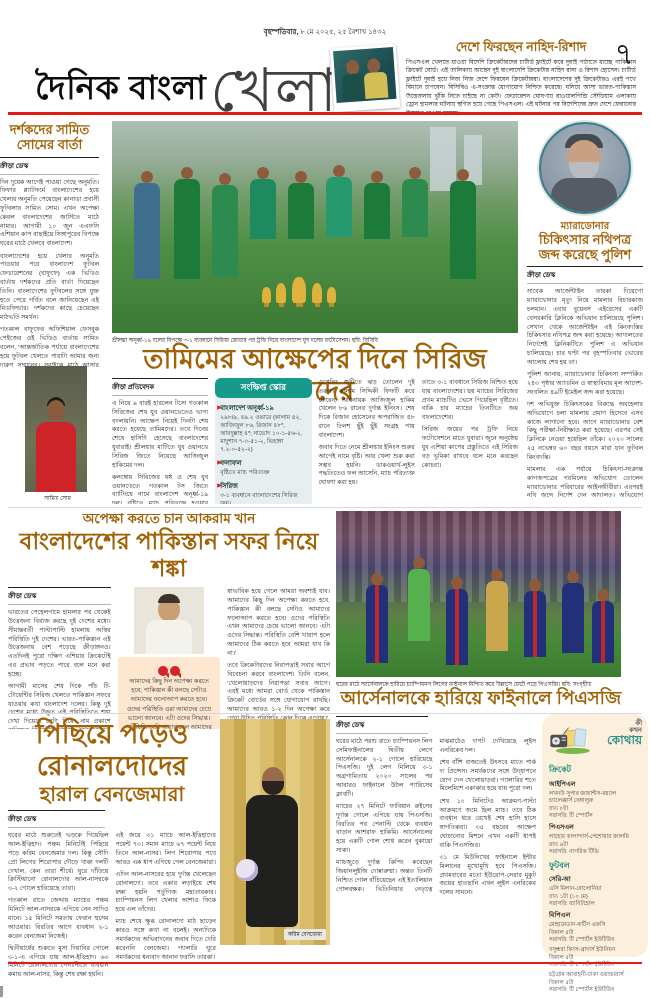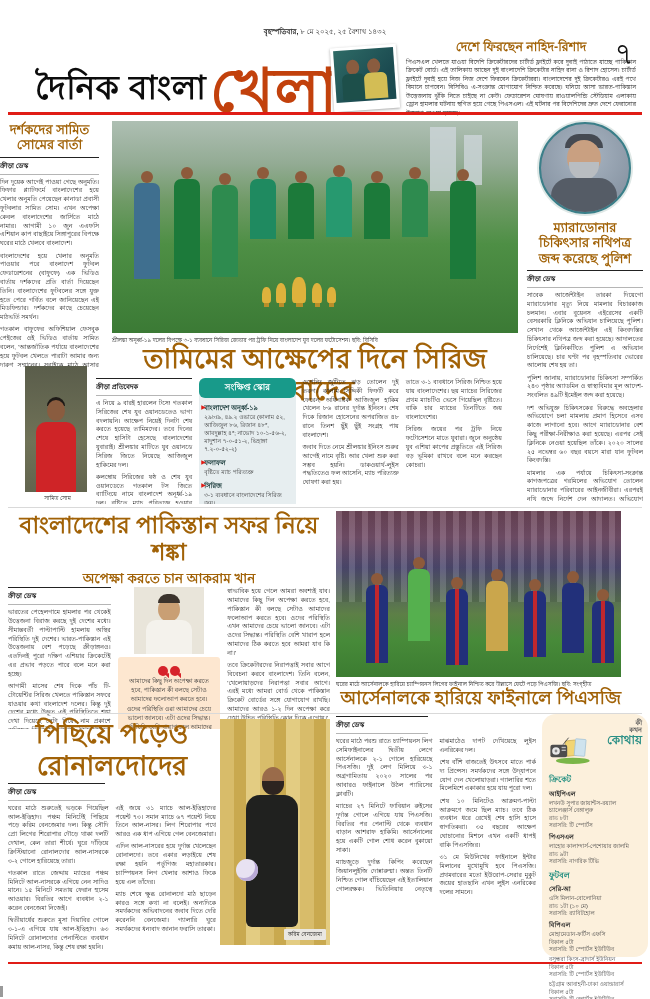--- a/index.html
+++ b/index.html
@@ -4,21 +4,21 @@
 <style>
   html,body{margin:0;padding:0;background:#e9e9e9}
   #page{position:relative;width:650px;height:999px;margin:0 auto;background:#fff;
         font-family:"Liberation Sans","DejaVu Sans",sans-serif;color:#1a1a1a;overflow:hidden}
   .abs{position:absolute}
   
   .dateline{top:26px;left:0;right:0;text-align:center;font-size:7px;color:#222}
   .dateline b{font-weight:bold}
   .pagenum{top:30px;right:16px;font-size:30px;color:#111;font-family:"Liberation Serif",serif}
   .brand{top:62px;left:35px;font-size:33px;font-weight:bold;color:#0c0c0c;letter-spacing:.5px}
-  .klogo{top:44px;left:210px;font-size:60px;font-weight:bold;color:#c2410c;letter-spacing:1px}
+  .klogo{top:44px;left:210px;font-size:60px;font-weight:normal;color:#404040;letter-spacing:1px}
   .rule-red{left:8px;right:8px;height:2.6px;background:#e01c16}
   .sep{left:8px;right:8px;height:1px;background:#d9d9d9}
   
   .art-head{font-weight:bold;color:#a16207;text-align:center;line-height:1.18}
   .byline{font-size:6.6px;font-weight:bold;color:#111;border-top:1.6px solid #222;
           border-bottom:.6px solid #b5b5b5;padding:2px 0 2px;margin-bottom:3px}
   .body p{font-size:6.2px;line-height:1.42;text-align:justify;margin:0 0 3.5px;color:#222}
   .caption{font-size:5.6px;color:#222}
   
   .ph{overflow:hidden}
@@ -82,21 +82,21 @@
   .sitem .stext{font-size:5.9px;line-height:1.35;color:#333}
   
   .qbox{background:#fde7d0;border-radius:3px;padding:5px 6px;margin-top:3px}
   .qmarks{height:12px;margin:0 0 2px 0;text-align:center}
   .qmarks span{display:inline-block;width:10px;height:10px;background:#d6232a;border-radius:50%;margin:0 1px;position:relative}
   .qmarks span:after{content:"";position:absolute;right:-1px;bottom:-2px;width:5px;height:5px;background:#d6232a;
                      clip-path:polygon(0 0,100% 0,100% 100%)}
   .qtext{font-size:6.1px;line-height:1.5;text-align:center;color:#333}
   
   .gbox{left:542px;top:714px;width:106px;height:243px;background:#fcf0dc;border-radius:14px;
-        padding:22px 7px;box-sizing:border-box}
+        padding:12px 7px;box-sizing:border-box}
   .gtitle{position:absolute;right:6px;top:6px;text-align:right;line-height:1.05}
   .gtitle .s{display:block;font-size:6.5px;color:#555;font-weight:bold}
   .gtitle .l{display:block;font-size:12px;color:#2a8f85;font-weight:bold}
   .gcat{color:#188a7c;font-weight:bold;font-size:8px;margin:3px 0 0}
   .gsub{font-weight:bold;font-size:6.4px;color:#222;margin:2.5px 0 0}
   .gline{font-size:5.7px;color:#454545;line-height:1.32}
   .ggap{margin-bottom:2.5px}
   .cols2{column-count:2;column-gap:7px}
   .cols3{display:flex;gap:7px}
   .colflex{flex:1}
@@ -164,21 +164,21 @@
     <div class="fig" style="left:338px;top:60px;width:26px;height:98px;background:#1c7a3a"></div>
     <div class="cup" style="left:150px;top:166px;width:9px;height:16px"></div>
     <div class="cup" style="left:164px;top:162px;width:10px;height:20px"></div>
     <div class="cup" style="left:180px;top:156px;width:14px;height:26px"></div>
     <div class="cup" style="left:200px;top:162px;width:10px;height:20px"></div>
     <div class="cup" style="left:215px;top:166px;width:9px;height:16px"></div>
   </div>
   <div class="abs caption" style="left:112px;top:336px;width:406px">শ্রীলঙ্কা অনূর্ধ্ব-১৯ দলের বিপক্ষে ৩-১ ব্যবধানে সিরিজ জেতার পর ট্রফি নিয়ে বাংলাদেশ যুব দলের ফটোসেশন। ছবি: বিসিবি</div>
 
   <div class="abs art-head" style="left:112px;top:344px;width:406px;font-size:27px">তামিমের আক্ষেপের দিনে সিরিজ যুবাদের</div>
-  <div class="abs" style="left:96px;top:378px;width:406px;height:126px;display:flex;gap:7px;overflow:hidden">
+  <div class="abs" style="left:112px;top:378px;width:406px;height:126px;display:flex;gap:7px;overflow:hidden">
     <div class="colflex body">
       <div class="byline">ক্রীড়া প্রতিবেদক</div>
       <p>এ নিয়ে ৯ বারই হারলেন টসে! গতকাল সিরিজের শেষ যুব ওয়ানডেতেও ভাগ্য বদলায়নি। আক্ষেপ নিয়েই দিনটা শেষ করতে হয়েছে তামিমদের। তবে দিনের শেষে হাসিটা হেসেছে বাংলাদেশের যুবারাই। শ্রীলঙ্কার মাটিতে যুব ওয়ানডে সিরিজ জিতে নিয়েছে আজিজুল হাকিমের দল।</p>
       <p>কলম্বোয় সিরিজের ষষ্ঠ ও শেষ যুব ওয়ানডেতে গতকাল টস জিতে ব্যাটিংয়ে নামে বাংলাদেশ অনূর্ধ্ব-১৯ দল। বৃষ্টিতে ম্যাচ পরিত্যক্ত হওয়ার আগে ৪৯.২ ওভারে ৯ উইকেটে ২৯৮ রান তোলে তারা।</p>
     </div>
     <div class="colflex body">
       <div class="sbox">
         <div class="shead">সংক্ষিপ্ত স্কোর</div>
         <div class="sitem">
           <span class="arrow">▶</span>
@@ -208,38 +208,38 @@
     </div>
   </div>
 
   <div class="abs" style="left:527px;top:122px;width:116px">
     <div class="ph mara" style="position:relative;width:88px;height:88px;margin:0 auto 6px">
       <div class="hair"></div>
       <div class="head"></div>
       <div class="beard"></div>
       <div class="jack"></div>
     </div>
-    <div class="art-head" style="font-size:13px">ম্যারাডোনার</div>
+    <div class="art-head" style="font-size:10px">ম্যারাডোনার</div>
     <div class="art-head" style="font-size:13px">চিকিৎসার নথিপত্র</div>
     <div class="art-head" style="font-size:13px;margin-bottom:4px">জব্দ করেছে পুলিশ</div>
     <div class="byline">ক্রীড়া ডেস্ক</div>
     <div class="body" style="height:212px;overflow:hidden">
       <p>সাবেক আর্জেন্টাইন তারকা দিয়েগো ম্যারাডোনার মৃত্যু নিয়ে মামলার বিচারকাজ চলমান। এবার বুয়েনস এইরেসের একটি বেসরকারি ক্লিনিকে অভিযান চালিয়েছে পুলিশ। সেখান থেকে আর্জেন্টাইন এই কিংবদন্তির চিকিৎসার নথিপত্র জব্দ করা হয়েছে। আদালতের নির্দেশেই ক্লিনিকটিতে পুলিশ এ অভিযান চালিয়েছে। চার ঘণ্টা পর বৃহস্পতিবার ভোরের আলোয় শেষ হয় তা।</p>
       <p>পুলিশ জানায়, ম্যারাডোনার চিকিৎসা সম্পর্কিত ২৪৩ পৃষ্ঠার অ্যাডমিন ও স্বাস্থ্যবিমার মূল আদেশ-সংবলিত ৪৯টি ইমেইল জব্দ করা হয়েছে।</p>
       <p>দশ অভিযুক্ত চিকিৎসকের বিরুদ্ধে অবহেলার অভিযোগে চলা মামলায় প্রমাণ হিসেবে এসব কাজে লাগানো হবে। আগে ম্যারাডোনার বেশ কিছু পরীক্ষা-নিরীক্ষাও করা হয়েছে। এরপর সেই ক্লিনিকে নেওয়া হয়েছিল তাঁকে। ২০২০ সালের ২৫ নভেম্বর ৬০ বছর বয়সে মারা যান ফুটবল কিংবদন্তি।</p>
       <p>মামলার এক পর্যায়ে চিকিৎসা-সংক্রান্ত কাগজপত্রের গরমিলের অভিযোগ তোলেন ম্যারাডোনার পরিবারের আইনজীবীরা। এরপরই নথি জব্দে নির্দেশ দেন আদালত। অভিযোগ প্রমাণিত হলে অভিযুক্তদের ৮ থেকে ২৫ বছরের কারাদণ্ড হতে পারে। নথি জব্দ করার মিশনে নেমে পুলিশ ৪ ঘণ্টার অভিযান চালায়।</p>
 
     </div>
   </div>
 
   <div class="abs sep" style="top:507px"></div>
 
   <div class="abs" style="left:8px;top:511px;width:322px">
+    <div class="art-head" style="font-size:13.5px;font-weight:600">অপেক্ষা করতে চান আকরাম খান</div>
     <div class="art-head" style="font-size:23px;margin:1px 0 5px">বাংলাদেশের পাকিস্তান সফর নিয়ে শঙ্কা</div>
-    <div class="art-head" style="font-size:13.5px;font-weight:600">অপেক্ষা করতে চান আকরাম খান</div>
     <div class="cols3" style="height:142px;overflow:hidden">
       <div class="colflex body">
         <div class="byline">ক্রীড়া ডেস্ক</div>
         <p>ভারতের পেহেলগামে হামলার পর থেকেই উত্তেজনা বিরাজ করছে দুই দেশের মধ্যে। সীমান্তবর্তী পাল্টাপাল্টি হামলায় অস্থির পরিস্থিতি দুই দেশের। ভারত-পাকিস্তান এই উত্তেজনায় বেশ পড়েছে ক্রীড়াঙ্গনও। এতদিনই পুরো দক্ষিণ এশিয়ার ক্রিকেটেই এর প্রভাব পড়তে পারে বলে মনে করা হচ্ছে।</p>
         <p>আগামী মাসের শেষ দিকে পাঁচ টি-টোয়েন্টির সিরিজ খেলতে পাকিস্তান সফরে যাওয়ার কথা বাংলাদেশ দলের। কিন্তু দুই দেশের মধ্যে উদ্ভূত এই পরিস্থিতিতে শঙ্কা দেখা দিয়েছে সেটা নিয়ে। নাম প্রকাশে অনিচ্ছুক ক্রিকেটার বললেন, ক্রিকেটারদের মধ্যে কেউ কেউ এখন পাকিস্তানে যেতে রাজি হচ্ছেন না। সিরিজটি পুনর্বিবেচনার কথাও বলেছেন তাঁরা। ক্রিকেটারদের নিরাপত্তা নিয়ে ভাবছে বিসিবিও।</p>
       </div>
       <div class="colflex" style="max-width:106px">
         <div class="ph akram" style="position:relative;width:70px;height:67px;margin:0 auto">
           <div class="head"></div>
           <div class="hair"></div>
@@ -268,20 +268,21 @@
     <div class="fig" style="left:226px;top:72px;width:22px;height:70px;background:#22307a"></div>
     <div class="fig" style="left:256px;top:90px;width:22px;height:62px;background:linear-gradient(90deg,#22307a 40%,#c0272d 40% 60%,#22307a 60%)"></div>
   </div>
   <div class="abs caption" style="left:336px;top:680px;width:285px">ঘরের মাঠে আর্সেনালকে হারিয়ে চ্যাম্পিয়নস লিগের ফাইনাল নিশ্চিত করে উল্লাসে ফেটে পড়ে পিএসজি। ছবি: সংগৃহীত</div>
   <div class="abs art-head" style="left:336px;top:688px;width:285px;font-size:18px;text-align:right">আর্সেনালকে হারিয়ে ফাইনালে পিএসজি</div>
 
   <div class="abs sep" style="top:713px"></div>
 
   <div class="abs" style="left:8px;top:719px;width:208px">
     <div class="art-head" style="font-size:27px">পিছিয়ে পড়েও রোনালদোদের</div>
+    <div class="art-head" style="font-size:20px;margin-bottom:4px">হারাল বেনজেমারা</div>
     <div class="byline" style="width:97px">ক্রীড়া ডেস্ক</div>
     <div class="body cols2" style="height:163px;overflow:hidden">
       <p>ঘরের মাঠে শুরুতেই ভড়কে গিয়েছিল আল-ইত্তিহাদ। পঞ্চম মিনিটেই পিছিয়ে পড়ে করিম বেনজেমার দল। কিন্তু সৌদি প্রো লিগের শিরোপার দৌড়ে থাকা দলটি দেখাল, কেন তারা শীর্ষে। ঘুরে দাঁড়িয়ে ক্রিস্টিয়ানো রোনালদোর আল-নাসরকে ৩-২ গোলে হারিয়েছে তারা।</p>
       <p>গতকাল রাতে জেদ্দায় ম্যাচের পঞ্চম মিনিটে আল-নাসরকে এগিয়ে নেন সাদিও মানে। ১৫ মিনিটে সমতায় ফেরান হুসেম আওয়ার। বিরতির আগে ব্যবধান ২-১ করেন বেনজেমা নিজেই।</p>
       <p>দ্বিতীয়ার্ধের শুরুতে মুসা দিয়াবির গোলে ৩-১-এ এগিয়ে যায় আল-ইত্তিহাদ। ৬৩ মিনিটে রোনালদোর পেনাল্টিতে ব্যবধান কমায় আল-নাসর, কিন্তু শেষ রক্ষা হয়নি।</p>
       <p>এই জয়ে ৩১ ম্যাচে আল-ইত্তিহাদের পয়েন্ট ৭৩। সমান ম্যাচে ৬৭ পয়েন্ট নিয়ে তিনে আল-নাসর। লিগ শিরোপার পথে আরও এক ধাপ এগিয়ে গেল বেনজেমারা।</p>
       <p>এদিন আল-নাসরের হয়ে দুর্দান্ত খেলেছেন রোনালদো। তবে একার লড়াইয়ে শেষ রক্ষা হয়নি পর্তুগিজ মহাতারকার। চ্যাম্পিয়নস লিগ খেলার আশাও ফিকে হয়ে এল তাঁদের।</p>
       <p>ম্যাচ শেষে ক্ষুব্ধ রোনালদো মাঠ ছাড়েন কারও সঙ্গে কথা না বলেই। অন্যদিকে সমর্থকদের অভিবাদনের জবাব দিতে দেরি করেননি বেনজেমা। গ্যালারি ঘুরে সমর্থকদের ধন্যবাদ জানান ফরাসি তারকা।</p>
     </div>
   </div>

